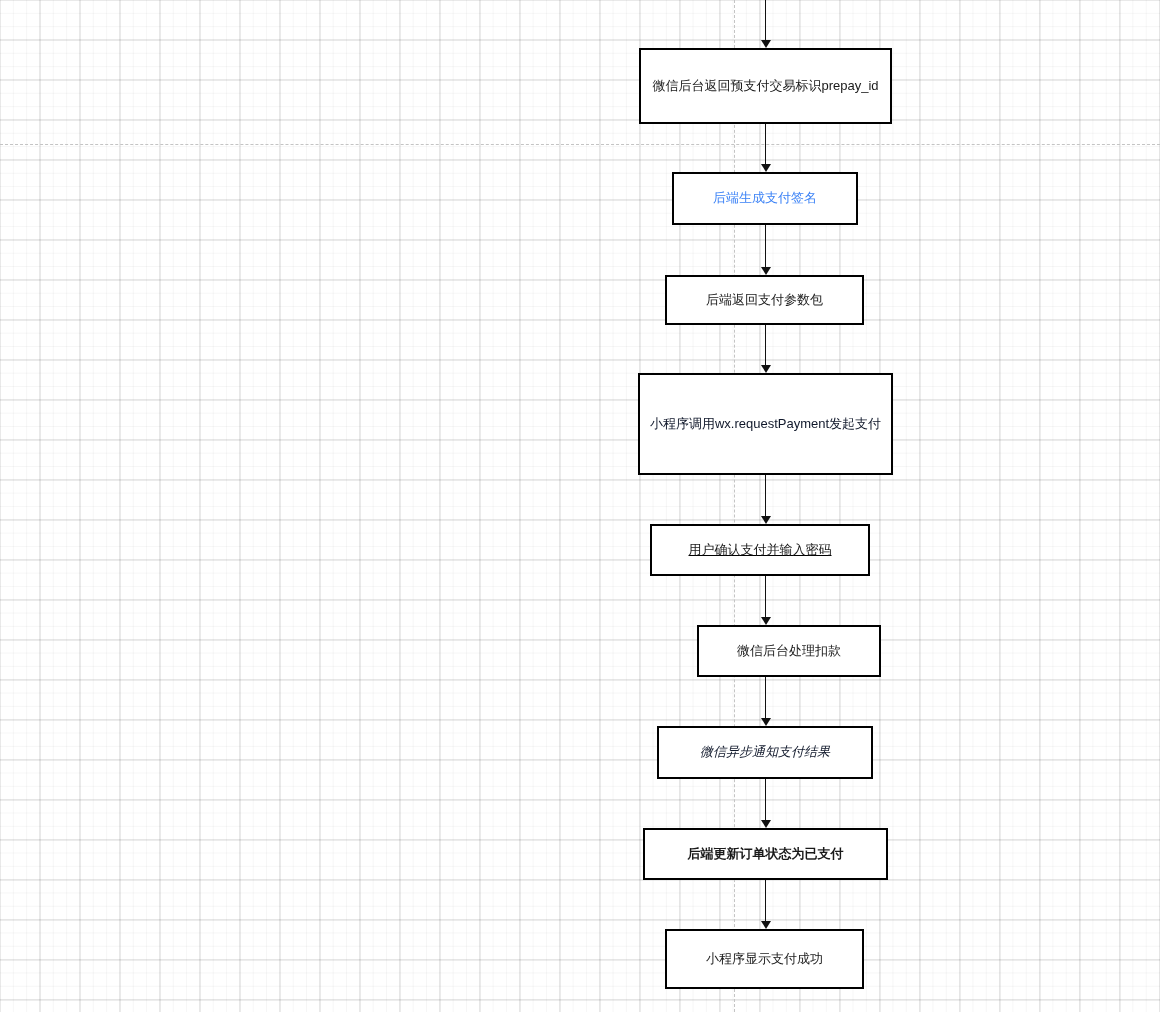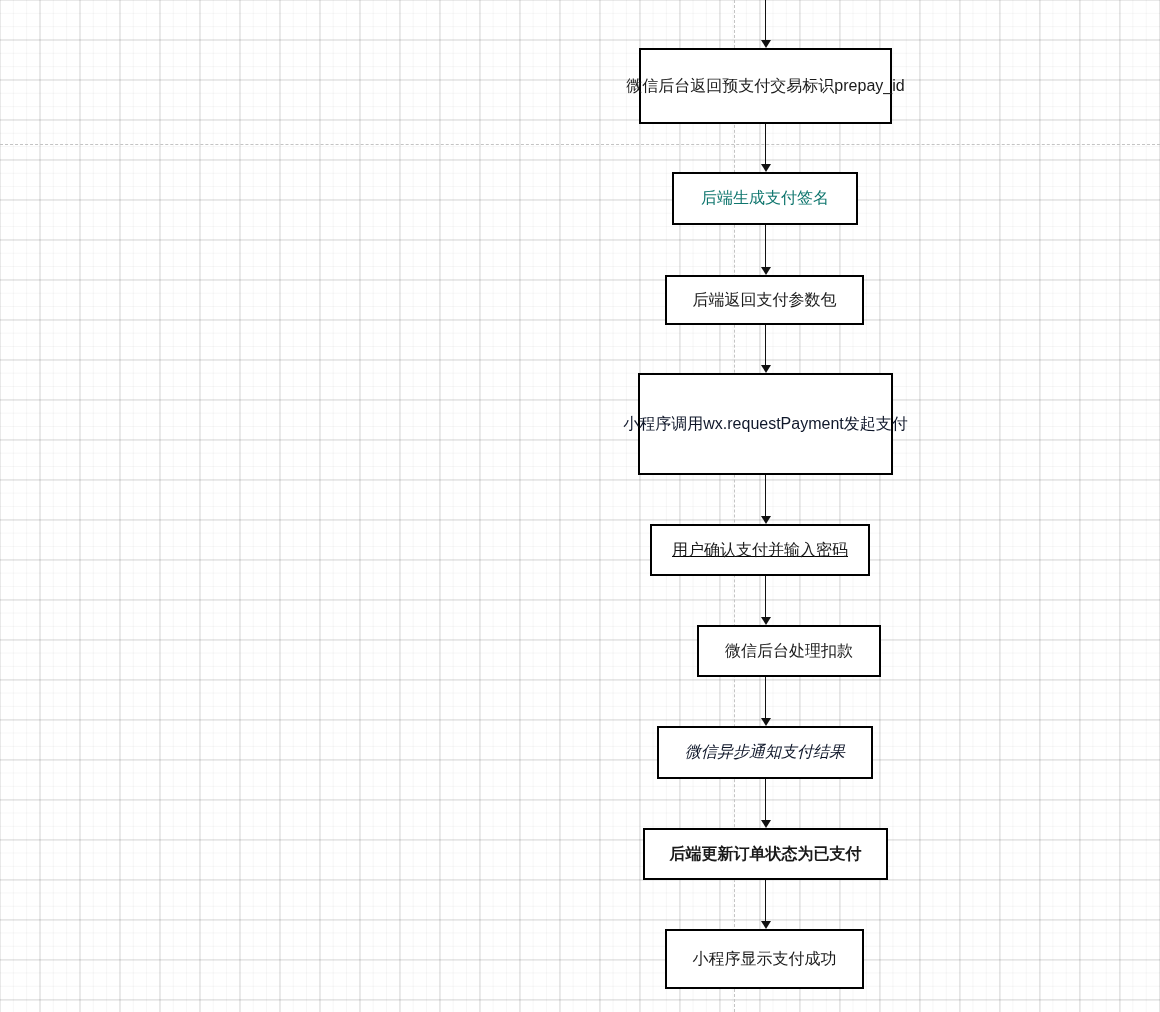--- a/index.html
+++ b/index.html
@@ -55,21 +55,21 @@
     position: absolute;
     box-sizing: border-box;
     background: #ffffff;
     border: 2px solid #000000;
     display: flex;
     align-items: center;
     justify-content: center;
     text-align: center;
   }
   .node-label {
-    font-size: 16px;
+    font-size: 13px;
     line-height: 1.3;
     color: #1a1a1a;
     padding: 0 8px;
     white-space: nowrap;
   }
 
   
   .edge {
     position: absolute;
     width: 0;
@@ -110,21 +110,21 @@
       <div class="edge" style="left: 765px; top: 779px; height: 42px;"></div>
       <div class="edge-head" style="left: 760.5px; top: 820px;"></div>
       <div class="edge" style="left: 765px; top: 880px; height: 42px;"></div>
       <div class="edge-head" style="left: 760.5px; top: 921px;"></div>
     </div>
   <div id="nodes-layer">
       <div class="node" style="left: 639px; top: 48px; width: 253px; height: 76px; border-color: rgb(0, 0, 0); background: rgb(255, 255, 255);">
         <span class="node-label" style="color: rgb(26, 26, 26);">微信后台返回预支付交易标识prepay_id</span>
       </div>
       <div class="node" style="left: 672px; top: 172px; width: 186px; height: 53px; border-color: rgb(0, 0, 0); background: rgb(255, 255, 255);">
-        <span class="node-label" style="color: #0f766e;">后端生成支付签名</span>
+        <span class="node-label" style="color: #3b82f6;">后端生成支付签名</span>
       </div>
       <div class="node" style="left: 665px; top: 275px; width: 199px; height: 50px; border-color: rgb(0, 0, 0); background: rgb(255, 255, 255);">
         <span class="node-label" style="color: rgb(26, 26, 26);">后端返回支付参数包</span>
       </div>
       <div class="node" style="left: 638px; top: 373px; width: 255px; height: 102px; border-color: rgb(0, 0, 0); background: rgb(255, 255, 255);">
         <span class="node-label" style="color: #0f172a;">小程序调用wx.requestPayment发起支付</span>
       </div>
       <div class="node" style="left: 650px; top: 524px; width: 220px; height: 52px; border-color: rgb(0, 0, 0); background: rgb(255, 255, 255); text-decoration: underline;">
         <span class="node-label" style="color: rgb(26, 26, 26);">用户确认支付并输入密码</span>
       </div>

